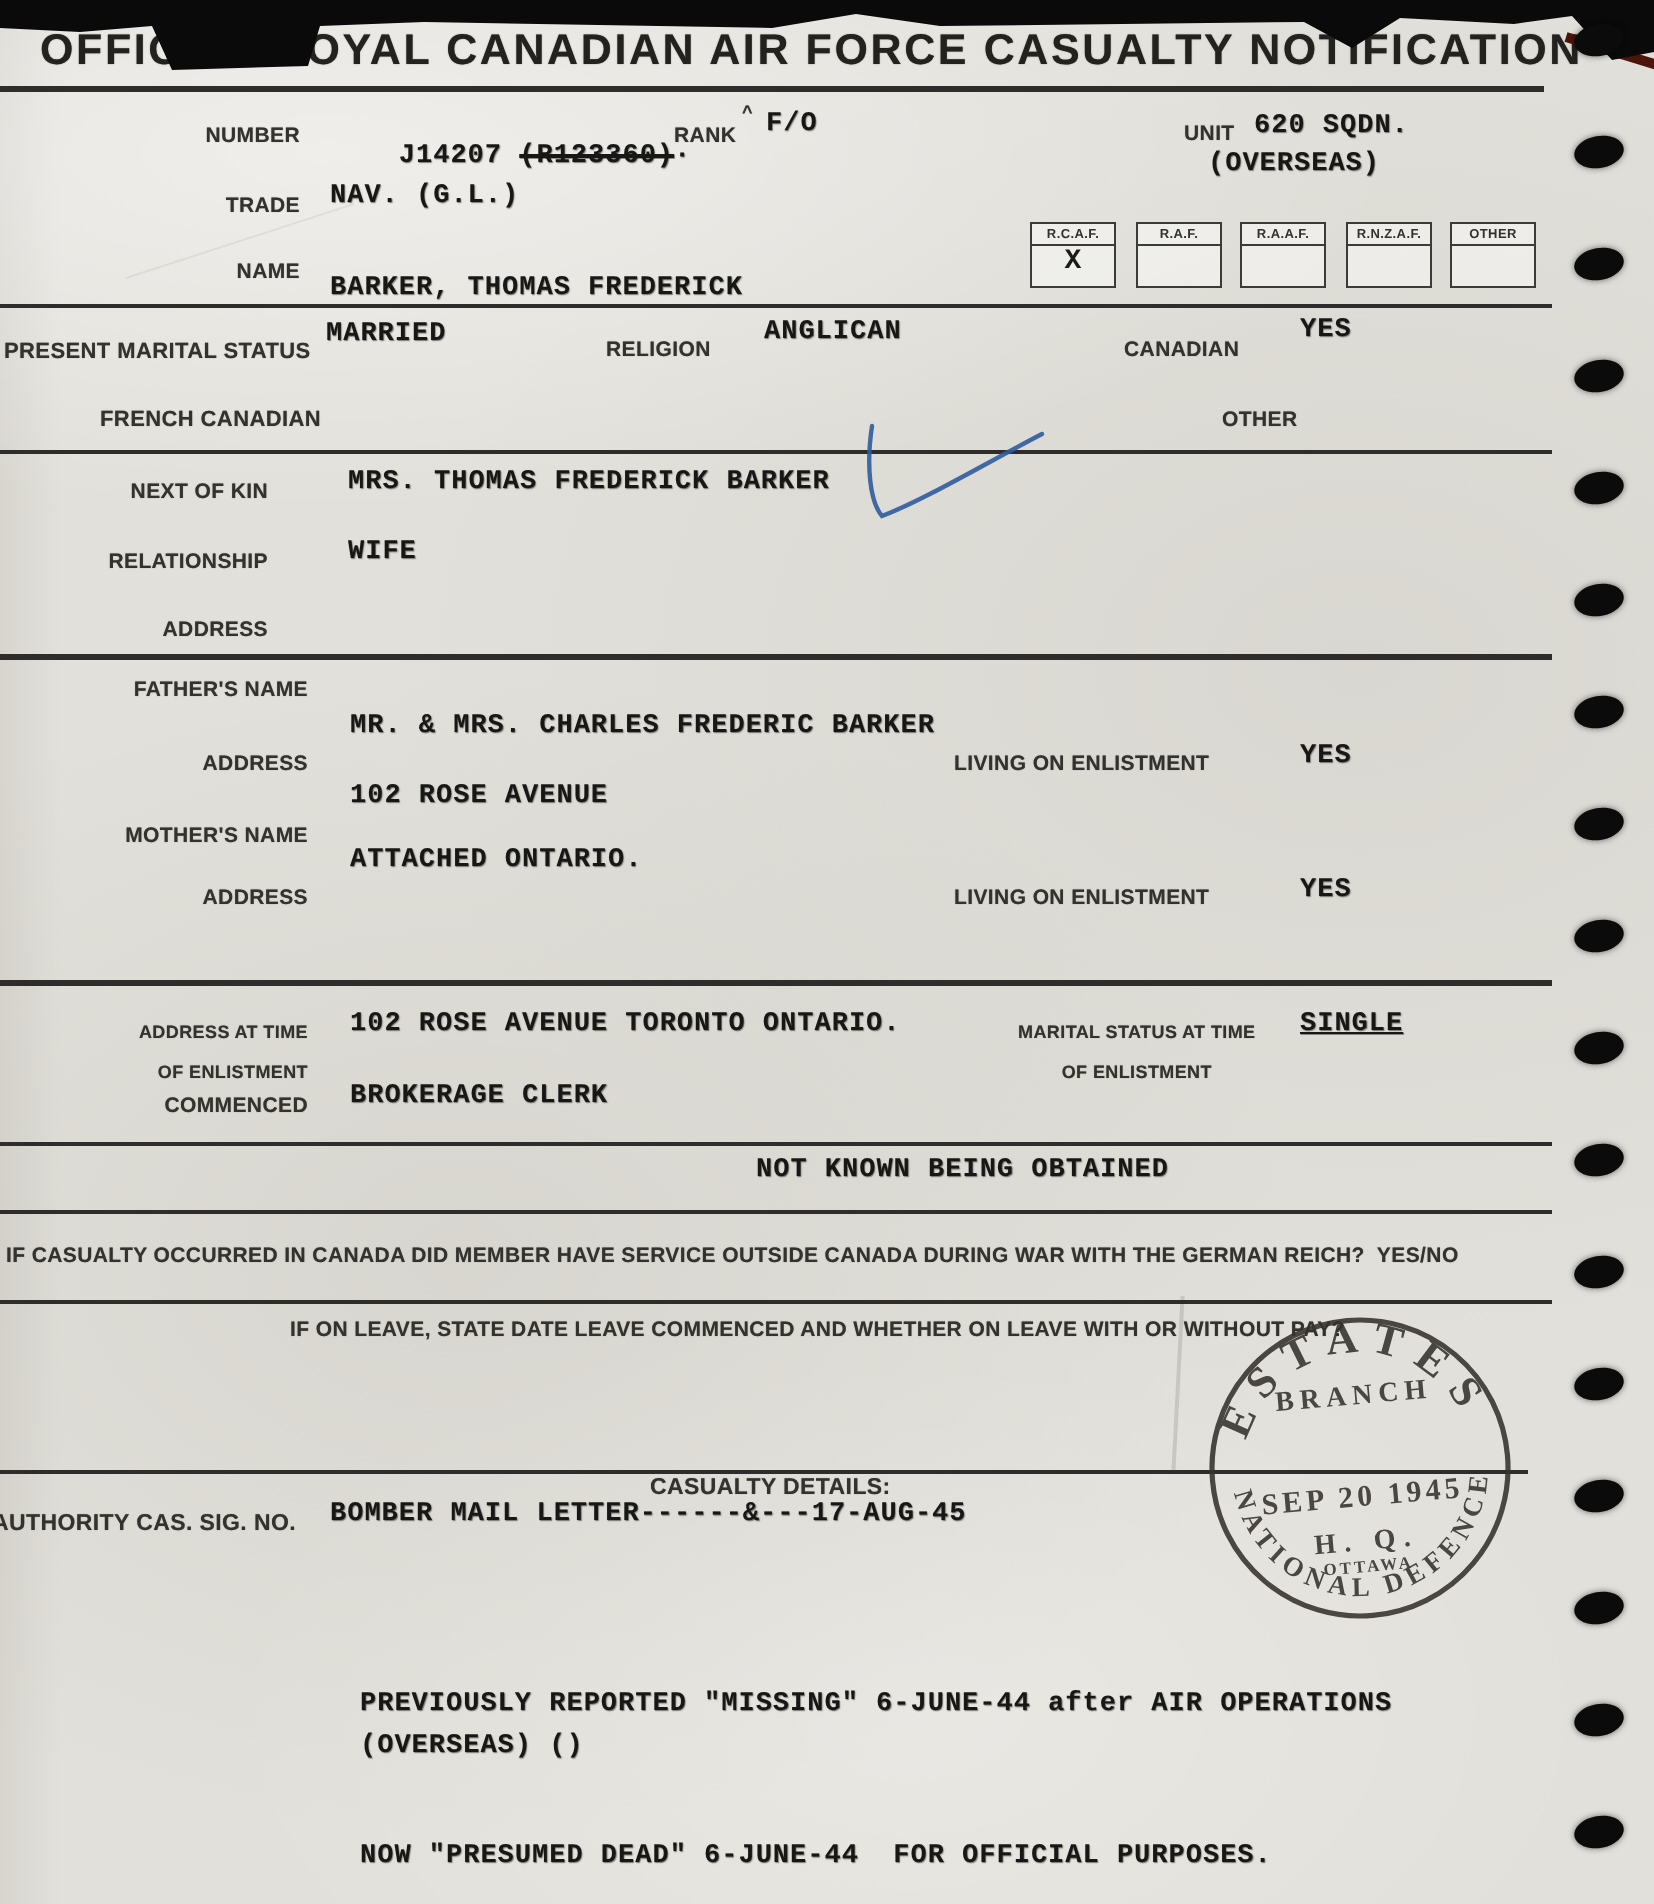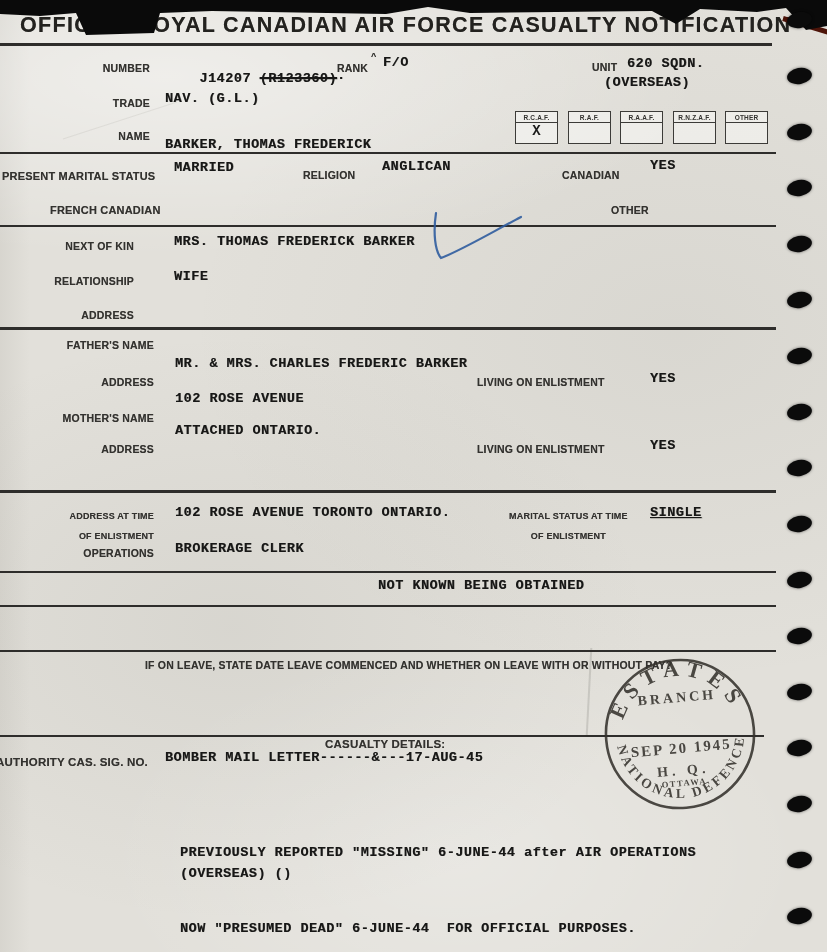--- a/index.html
+++ b/index.html
@@ -118,21 +118,21 @@
   <div class="cb" style="left:673px;">
     <div class="cb-label">R.N.Z.A.F.</div>
     <div class="cb-mark"></div>
   </div>
   <div class="cb" style="left:725px;">
     <div class="cb-label">OTHER</div>
     <div class="cb-mark"></div>
   </div>
 
   <div class="lbl" style="left:2px;top:170px;font-size:11px;">PRESENT MARITAL STATUS</div>
-  <div class="tw" style="left:174px;top:160px;">MARRIED</div>
+  <div class="tw" style="left:163px;top:160px;">MARRIED</div>
   <div class="lbl" style="left:303px;top:169px;">RELIGION</div>
   <div class="tw" style="left:382px;top:159px;">ANGLICAN</div>
   <div class="lbl" style="left:562px;top:169px;">CANADIAN</div>
   <div class="tw" style="left:650px;top:158px;">YES</div>
   <div class="lbl" style="left:50px;top:204px;font-size:11px;">FRENCH CANADIAN</div>
   <div class="lbl" style="left:611px;top:204px;">OTHER</div>
 
   <div class="lbl rbox" style="left:0;top:240px;width:134px;">NEXT OF KIN</div>
   <div class="tw" style="left:174px;top:234px;">MRS. THOMAS FREDERICK BARKER</div>
   <div class="lbl rbox" style="left:0;top:275px;width:134px;">RELATIONSHIP</div>
@@ -158,24 +158,25 @@
   <div class="lbl lbl2 rbox" style="left:0;top:501px;width:154px;">
     <span>ADDRESS AT TIME</span><br>
     <span>OF ENLISTMENT</span>
   </div>
   <div class="tw" style="left:175px;top:505px;">102 ROSE AVENUE TORONTO ONTARIO.</div>
   <div class="lbl lbl2" style="left:483px;top:501px;width:160px;text-align:center;">
     <span>MARITAL STATUS AT TIME</span><br>
     <span>OF ENLISTMENT</span>
   </div>
   <div class="tw" style="left:650px;top:505px;text-decoration:underline;">SINGLE</div>
-  <div class="lbl rbox" style="left:0;top:547px;width:154px;">OPERATIONS</div>
+  <div class="lbl rbox" style="left:0;top:547px;width:154px;">COMMENCED</div>
   <div class="tw" style="left:175px;top:541px;">BROKERAGE CLERK</div>
 
   <div class="tw" style="left:378px;top:578px;">NOT KNOWN BEING OBTAINED</div>
+  <div class="lbl" style="left:3px;top:622px;">IF CASUALTY OCCURRED IN CANADA DID MEMBER HAVE SERVICE OUTSIDE CANADA DURING WAR WITH THE GERMAN REICH?  YES/NO</div>
   <div class="lbl" style="left:145px;top:659px;">IF ON LEAVE, STATE DATE LEAVE COMMENCED AND WHETHER ON LEAVE WITH OR WITHOUT PAY?</div>
 
   <svg class="overlay" style="left:602px;top:656px;" width="156" height="156" viewBox="0 0 156 156">
     <g fill="#35322d" opacity="0.88" transform="rotate(-5 78 78)" font-family="Liberation Serif, serif">
       <defs>
         <path id="arcT" d="M 20,78 A 58,58 0 0 1 136,78"></path>
         <path id="arcB" d="M 14,78 A 64,64 0 0 0 142,78"></path>
       </defs>
       <circle cx="78" cy="78" r="74" fill="none" stroke="#35322d" stroke-width="2.6"></circle>
       <text font-size="22" font-weight="700" letter-spacing="7">

